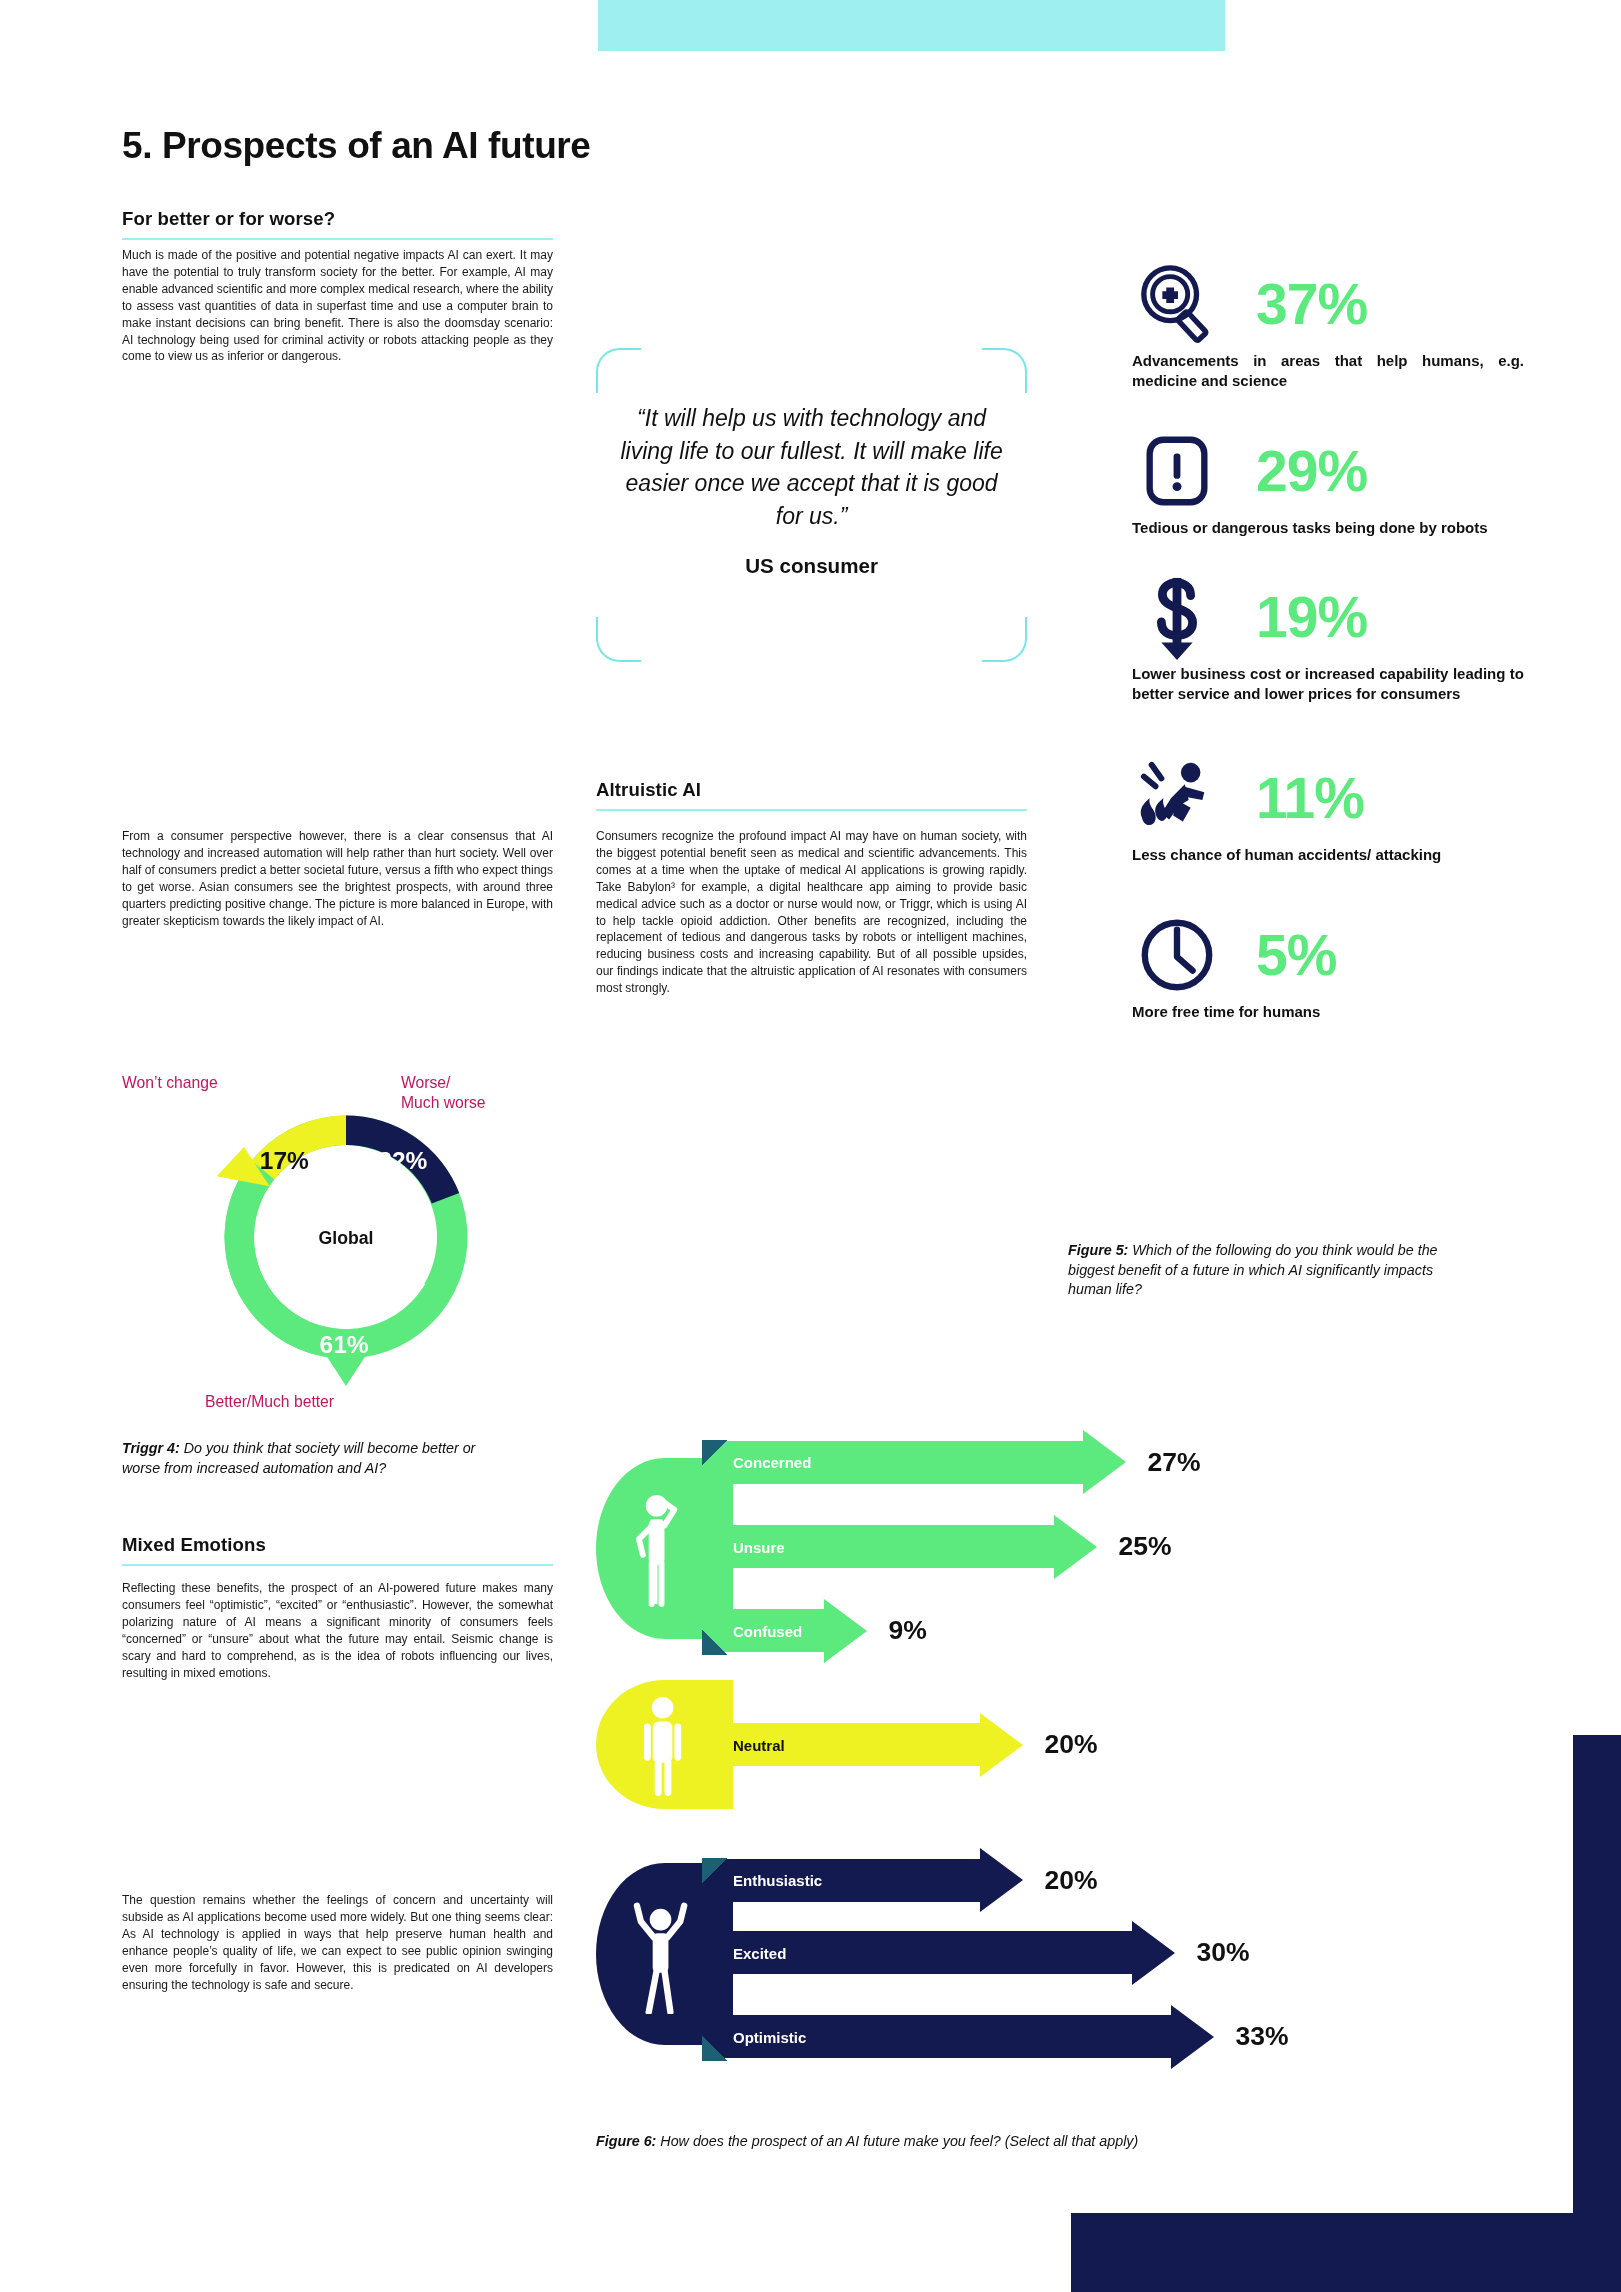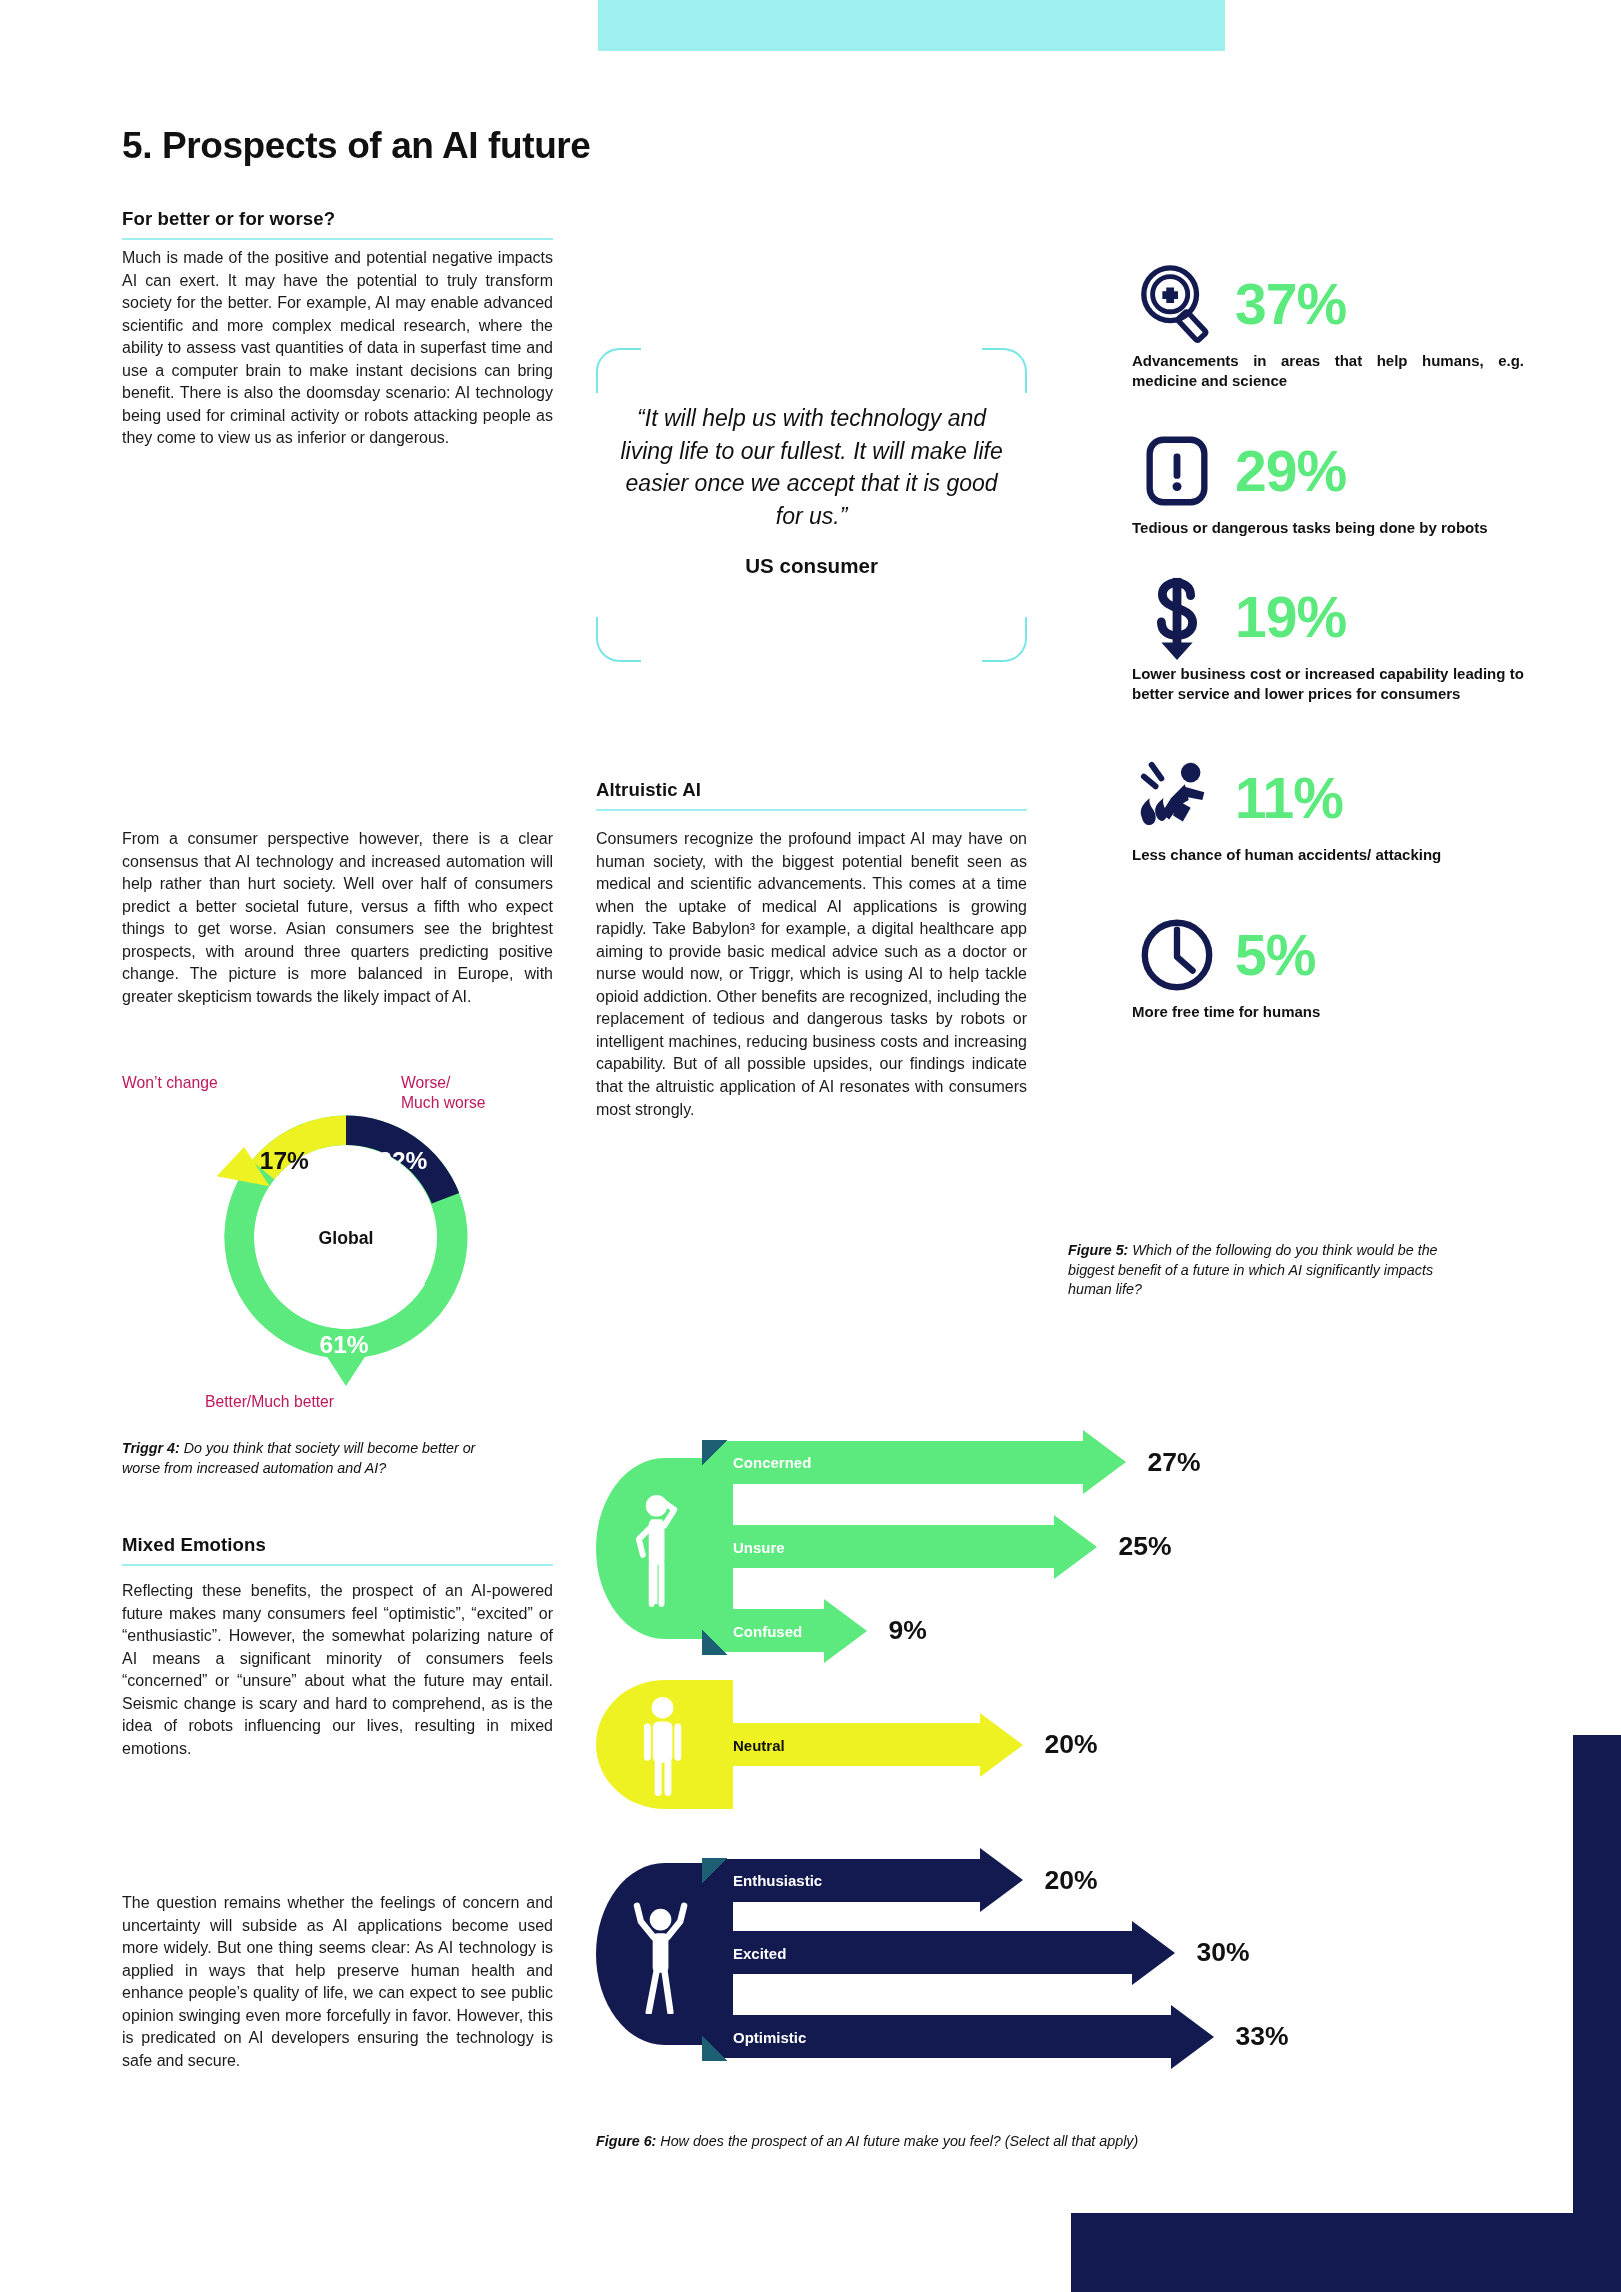--- a/index.html
+++ b/index.html
@@ -33,21 +33,21 @@
     color: #111111;
   }
   .sec-head {
     font-size: 18.6px; font-weight: bold; color: #111; letter-spacing: 0.1px;
   }
   .rule { height: 2px; background: #9ef0f0; margin-top: 7.8px; }
 
   
   .body-col {
     position: absolute;
-    font-size: 16px; line-height: 1.41;
+    font-size: 12px; line-height: 1.41;
     text-align: justify; color: #1a1a1a;
   }
   .body-col p { margin-bottom: 16.7px; }
 
   .figcap {
     font-size: 14.3px; font-style: italic; line-height: 1.38; color: #111;
   }
   .figcap b { font-weight: bold; }
   #left-head { position: absolute; left: 122px; top: 208px; width: 431px; }
   #left-text1 { position: absolute; left: 122px; top: 247px; width: 431px; }
@@ -77,21 +77,21 @@
   #quote-src {
     position: absolute; left: 19.6px; top: 206px; width: 392px;
     font-size: 20.6px; font-weight: bold; text-align: center; color: #111;
   }
   #alt-head { position: absolute; left: 596px; top: 779px; width: 431px; }
   #alt-text { position: absolute; left: 596px; top: 828px; width: 431px; }
 
   
   #stats { position: absolute; left: 1132px; top: 257px; width: 392px; }
   .stat { position: relative; margin-bottom: 13.7px; }
-  .stat-row { display: flex; align-items: center; gap: 13px; height: 94px; }
+  .stat-row { display: flex; align-items: center; gap: 34px; height: 94px; }
   .stat-icon { width: 90px; flex: 0 0 90px; display: flex; align-items: center; justify-content: center; }
   .stat-pct { font-size: 57px; font-weight: bold; color: #5cea7e; letter-spacing: -1px; }
   .stat-lbl { font-size: 15px; font-weight: bold; line-height: 1.32; color: #111; text-align: justify; }
   #fig5cap { position: absolute; left: 1068px; top: 1241px; width: 412px; }
 
   
   #fig6 { position: absolute; left: 596px; top: 1433px; width: 902px; height: 667px; }
   .grp { position: absolute; }
   .grp-blob { position: absolute; border-radius: 50% 0 0 50% / 50% 0 0 50%; }
   .arrow-row { position: absolute; display: flex; align-items: center; }

